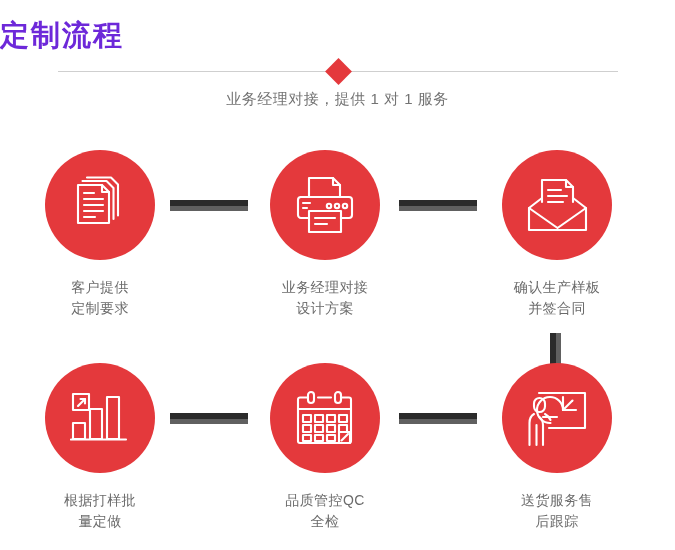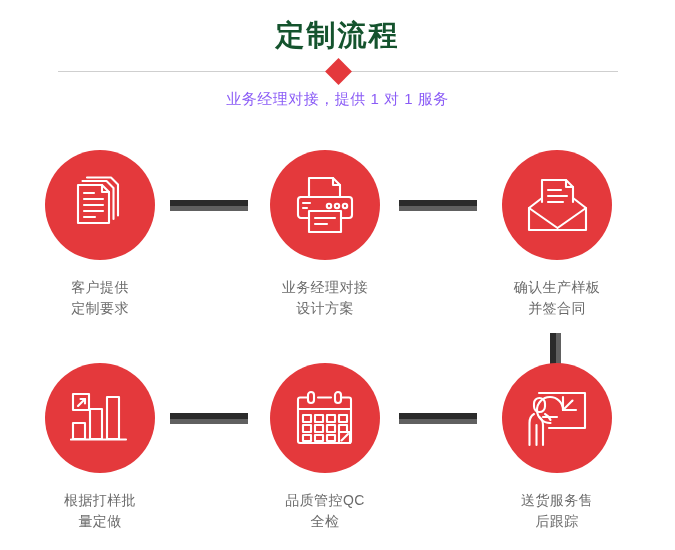--- a/index.html
+++ b/index.html
@@ -21,24 +21,24 @@
     left: 0;
     top: 0;
     width: 675px;
     height: 125px;
   }
   .page-title {
     position: absolute;
     left: 0;
     top: 16px;
     width: 675px;
-    text-align: center;
+    text-align: left;
     font-size: 29px;
     font-weight: bold;
-    color: #14532d;
+    color: #6d28d9;
     letter-spacing: 2px;
     line-height: 38px;
   }
   .divider-wrap {
     position: absolute;
     left: 58px;
     top: 71px;
     width: 560px;
     height: 2px;
   }
@@ -59,21 +59,21 @@
     background: #e4393c;
     transform: rotate(45deg);
   }
   .page-subtitle {
     position: absolute;
     left: 0;
     top: 88px;
     width: 675px;
     text-align: center;
     font-size: 15px;
-    color: #8b5cf6;
+    color: #737373;
     line-height: 22px;
     letter-spacing: 0.5px;
   }
 
   
   .steps {
     position: absolute;
     left: 0;
     top: 125px;
     width: 675px;

